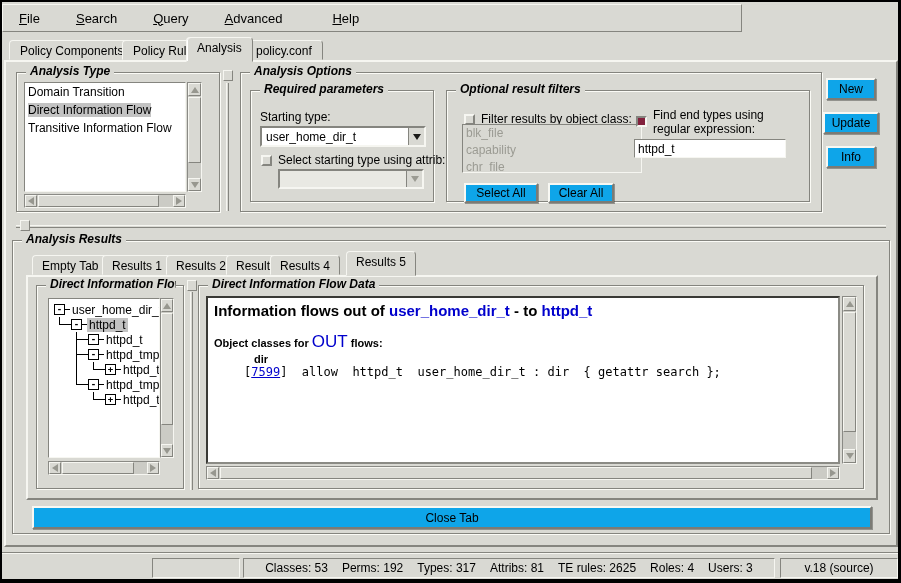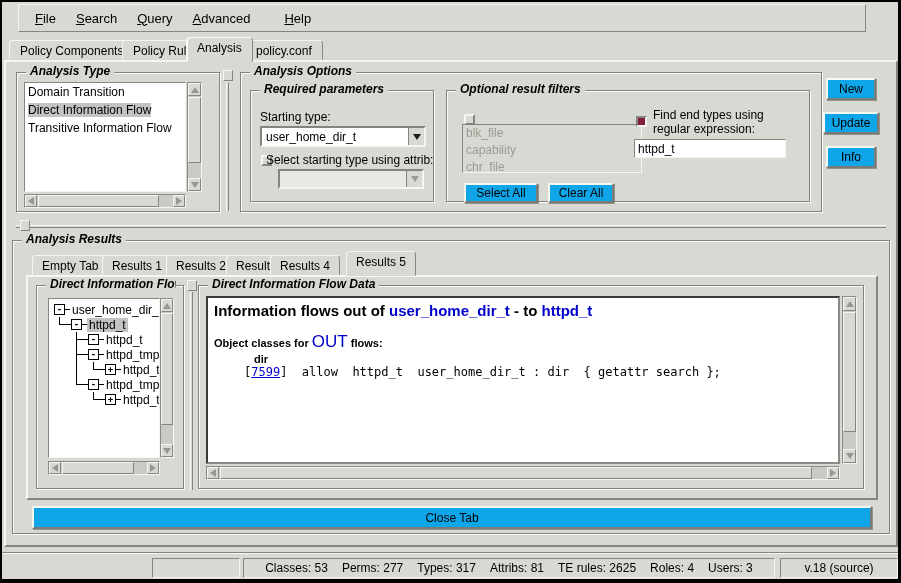--- a/index.html
+++ b/index.html
@@ -92,21 +92,21 @@
   label, .lbl { font-size:12px; }
   .status-panel { position:absolute; background:#d9d9d3; border:1px solid; border-color:#85857f #f6f6f1 #f6f6f1 #85857f;
     display:flex; align-items:center; justify-content:center; font-size:12px; }
   .stats span { margin:0 7px; white-space:nowrap; }
 </style>
 </head>
 <body>
 
 <div id="window">
 
-  <div class="abs raised1 menubar" style="left:16px;top:2px;width:848px;height:28px;">
+  <div class="abs raised1 menubar" style="left:0;top:2px;width:740px;height:28px;gap:16px;">
     <div class="menu-item"><span class="u">F</span><span>ile</span></div>
     <div class="menu-item"><span class="u">S</span><span>earch</span></div>
     <div class="menu-item"><span class="u">Q</span><span>uery</span></div>
     <div class="menu-item"><span class="u">A</span><span>dvanced</span></div>
     <div class="menu-item" style="margin-left:14px;"><span class="u">H</span><span>elp</span></div>
   </div>
 
   <div class="mtab" style="left:7px;">Policy Components</div>
   <div class="mtab" style="left:120px;">Policy Rules</div>
   <div class="mtab active" style="left:184px;">Analysis</div>
@@ -152,32 +152,33 @@
     <span class="gb-label">Required parameters</span>
   </div>
   <div class="abs lbl" style="left:258px;top:108px;z-index:6;">Starting type:</div>
   <div class="combo" style="left:258px;top:124px;width:166px;height:21px;z-index:6;">
     <span class="val">user_home_dir_t</span>
     <span class="arrow-btn">
         <span class="tri down"></span>
       </span>
   </div>
   <div class="cb" style="left:259px;top:153px;z-index:6;"></div>
-  <div class="abs lbl" style="left:264px;top:151px;z-index:6;text-align:right;">Select starting type using attrib:</div>
+  <div class="abs lbl" style="left:276px;top:151px;z-index:6;text-align:right;">Select starting type using attrib:</div>
   <div class="combo disabled" style="left:276px;top:167px;width:146px;height:20px;z-index:6;">
     <span class="val"></span>
     <span class="arrow-btn">
         <span class="tri down"></span>
       </span>
   </div>
 
   <div class="groupbox" style="left:444px;top:88px;width:364px;height:112px;z-index:5;">
     <span class="gb-label">Optional result filters</span>
   </div>
   <div class="cb" style="left:462px;top:112px;z-index:6;"></div>
+  <div class="abs lbl" style="left:479px;top:110px;z-index:6;">Filter results by object class:</div>
   <div class="disabled-list" style="left:460px;top:122px;width:180px;height:49px;z-index:6;">
     <div class="list-item"><span>blk_file</span></div>
     <div class="list-item"><span>capability</span></div>
     <div class="list-item"><span>chr_file</span></div>
   </div>
   <div class="btn" style="left:462px;top:181px;width:74px;height:20px;z-index:6;">Select All</div>
   <div class="btn" style="left:546px;top:181px;width:66px;height:20px;z-index:6;">Clear All</div>
   <div class="cb on" style="left:634px;top:114px;z-index:6;"></div>
   <div class="abs lbl" style="left:651px;top:106px;width:145px;line-height:14px;z-index:6;">Find end types using regular expression:</div>
   <input class="abs sunken1" style="left: 632px; top: 137px; width: 152px; height: 19px; padding: 1px 3px; font: 12px &quot;Liberation Sans&quot;, sans-serif; background: rgb(255, 255, 255); z-index: 6; outline: none;" value="httpd_t">
@@ -304,21 +305,21 @@
         <div class="tri right"></div>
       </div>
   </div>
 
   <div class="btn" style="left:30px;top:504px;width:840px;height:23px;z-index:8;">Close Tab</div>
 
   <div class="abs" style="left:0;top:550px;width:896px;height:2px;border-top:1px solid #85857f;border-bottom:1px solid #f6f6f1;"></div>
   <div class="status-panel" style="left:150px;top:556px;width:88px;height:20px;"></div>
   <div class="status-panel stats" style="left:241px;top:556px;width:532px;height:20px;">
     <span>Classes: 53</span>
-    <span>Perms: 277</span>
+    <span>Perms: 192</span>
     <span>Types: 317</span>
     <span>Attribs: 81</span>
     <span>TE rules: 2625</span>
     <span>Roles: 4</span>
     <span>Users: 3</span>
   </div>
   <div class="status-panel" style="left:778px;top:556px;width:118px;height:20px;">
     <span>v.18 (source)</span>
   </div>
 

